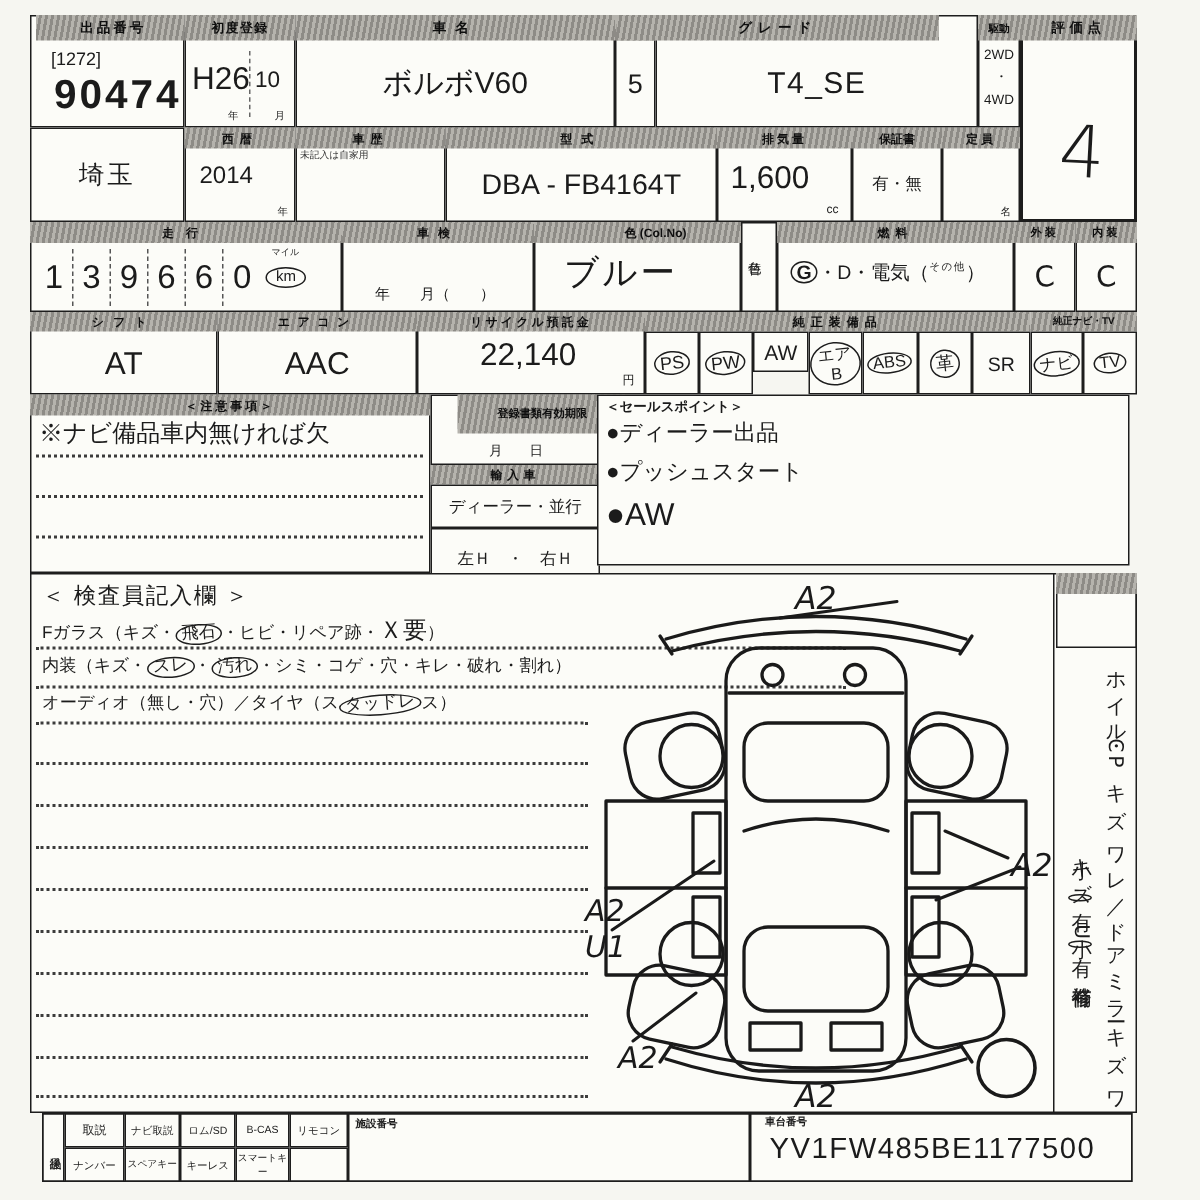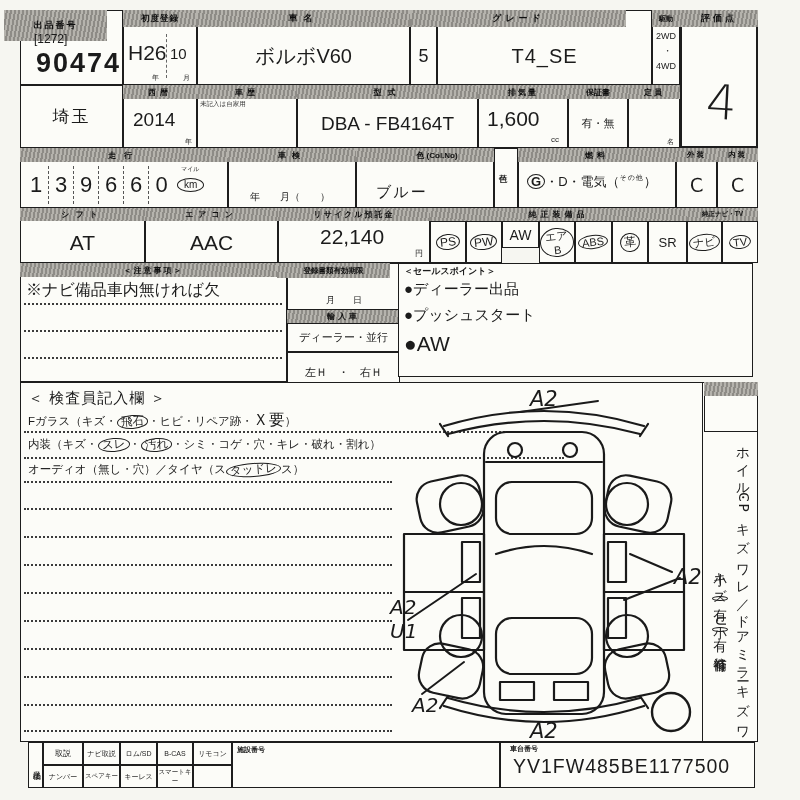--- a/index.html
+++ b/index.html
@@ -19,21 +19,21 @@
   .hw{font-family:"DejaVu Sans",sans-serif;}
   .dig{float:left;width:25px;height:38px;line-height:38px;text-align:center;
        font-size:22px;border-right:1.5px dashed #555;box-sizing:border-box;}
   .dig:last-child{border-right:none;}
   svg text{font-family:"DejaVu Sans",sans-serif;font-style:italic;fill:#1a1a1a;}
 </style>
 </head>
 <body>
 
 <div class="b" style="left:20px;top:10px;width:103px;height:75px"></div>
-<div class="hd" style="left:4px;top:10px;width:103px;height:31px;font-size:9px;letter-spacing:2px">出品番号</div>
+<div class="hd" style="left:24px;top:10px;width:103px;height:17px;font-size:9px;letter-spacing:2px">出品番号</div>
 <div class="t" style="left:34px;top:33px;font-size:12px">[1272]</div>
 <div class="t" style="left:36px;top:50px;font-size:27px;font-weight:600;letter-spacing:2px">90474</div>
 
 <div class="b" style="left:123px;top:10px;width:74px;height:75px"></div>
 <div class="hd" style="left:123px;top:10px;width:74px;height:17px;font-size:8.5px;letter-spacing:1px">初度登録</div>
 <div class="t" style="left:128px;top:42px;font-size:21px">H26</div>
 <div class="t" style="left:170px;top:46px;font-size:15px">10</div>
 <div class="t" style="left:166px;top:34px;height:44px;border-left:1.5px dashed #666"></div>
 <div class="t" style="left:152px;top:74px;font-size:7px">年</div>
 <div class="t" style="left:183px;top:74px;font-size:7px">月</div>
@@ -58,21 +58,21 @@
 
 <div class="b" style="left:680px;top:10px;width:78px;height:138px;border-width:2px"></div>
 <div class="hd" style="left:680px;top:10px;width:78px;height:17px;font-size:9px;letter-spacing:3px">評価点</div>
 <div class="t hw" style="left:706px;top:78px;font-size:48px;font-weight:300;transform:rotate(3deg)">4</div>
 
 <div class="b" style="left:20px;top:85px;width:103px;height:63px"></div>
 <div class="t ctr" style="left:20px;top:85px;width:103px;height:63px;font-size:17px;letter-spacing:2px">埼玉</div>
 
 <div class="b" style="left:123px;top:85px;width:74px;height:63px"></div>
 <div class="hd" style="left:123px;top:85px;width:74px;height:14px;font-size:8px;letter-spacing:4px">西暦</div>
-<div class="t" style="left:133px;top:110px;font-size:19px">2014</div>
+<div class="t" style="left:133px;top:110px;font-size:16px">2014</div>
 <div class="t" style="left:185px;top:138px;font-size:7px">年</div>
 
 <div class="b" style="left:197px;top:85px;width:100px;height:63px"></div>
 <div class="hd" style="left:197px;top:85px;width:100px;height:14px;font-size:8px;letter-spacing:4px">車歴</div>
 <div class="t" style="left:200px;top:101px;font-size:6.5px;color:#333">未記入は自家用</div>
 
 <div class="b" style="left:297px;top:85px;width:181px;height:63px"></div>
 <div class="hd" style="left:297px;top:85px;width:181px;height:14px;font-size:8px;letter-spacing:6px">型式</div>
 <div class="t ctr" style="left:297px;top:99px;width:181px;height:49px;font-size:19px">DBA - FB4164T</div>
 
@@ -101,21 +101,21 @@
 </div>
 <div class="t" style="left:181px;top:166px;font-size:6px">マイル</div>
 <div class="t" style="left:177px;top:175px"><span class="c" style="font-size:10px;padding:1px 6px">km</span></div>
 
 <div class="b" style="left:228px;top:148px;width:128px;height:60px"></div>
 <div class="hd" style="left:228px;top:148px;width:128px;height:14px;font-size:8px;letter-spacing:6px">車検</div>
 <div class="t" style="left:250px;top:192px;font-size:10px">年　　月（　　）</div>
 
 <div class="b" style="left:356px;top:148px;width:138px;height:60px"></div>
 <div class="hd" style="left:356px;top:148px;width:162px;height:14px;font-size:8px">色 (Col.No)</div>
-<div class="t" style="left:376px;top:184px;font-size:15px;letter-spacing:2px">ブルー</div>
+<div class="t" style="left:376px;top:170px;font-size:23px;letter-spacing:2px">ブルー</div>
 <div class="b" style="left:494px;top:148px;width:24px;height:60px"></div>
 <div class="t v" style="left:498px;top:167px;font-size:9px">色替</div>
 
 <div class="b" style="left:518px;top:148px;width:158px;height:60px"></div>
 <div class="hd" style="left:518px;top:148px;width:158px;height:14px;font-size:8px;letter-spacing:4px">燃料</div>
 <div class="t" style="left:527px;top:174px;font-size:13px"><span class="c" style="font-weight:bold">G</span><span>・D・電気（</span><span style="font-size:7px;vertical-align:6px;letter-spacing:1px">その他</span><span>）</span></div>
 
 <div class="b" style="left:676px;top:148px;width:41px;height:60px"></div>
 <div class="hd" style="left:676px;top:148px;width:41px;height:14px;font-size:7.5px;letter-spacing:2px">外装</div>
 <div class="t ctr hw" style="left:676px;top:162px;width:41px;height:46px;font-size:19px;transform:rotate(-5deg)">C</div>
@@ -167,21 +167,21 @@
   </div>
 
 <div class="b" style="left:20px;top:263px;width:267px;height:119px"></div>
 <div class="hd" style="left:20px;top:263px;width:267px;height:14px;font-size:8px;letter-spacing:2px">＜注意事項＞</div>
 <div class="t" style="left:26px;top:282px;font-size:16px">※ナビ備品車内無ければ欠</div>
 <div class="dot" style="left:24px;top:303px;width:258px"></div>
 <div class="dot" style="left:24px;top:330px;width:258px"></div>
 <div class="dot" style="left:24px;top:357px;width:258px"></div>
 
 <div class="b" style="left:287px;top:263px;width:113px;height:47px"></div>
-<div class="hd" style="left:277px;top:263px;width:113px;height:15px;font-size:7.5px">登録書類有効期限</div>
+<div class="hd" style="left:305px;top:263px;width:113px;height:26px;font-size:7.5px">登録書類有効期限</div>
 <div class="t" style="left:326px;top:296px;font-size:9px">月　　日</div>
 <div class="hd" style="left:287px;top:310px;width:113px;height:13px;font-size:8px;letter-spacing:3px">輸入車</div>
 <div class="b ctr" style="left:287px;top:323px;width:113px;height:29px;font-size:11px">
     <span>ディーラー・並行</span>
   </div>
 <div class="b ctr" style="left:287px;top:352px;width:113px;height:40px;font-size:11px">
     <span>左Ｈ　・　右Ｈ</span>
   </div>
 
 <div class="b" style="left:398px;top:263px;width:355px;height:114px"></div>

